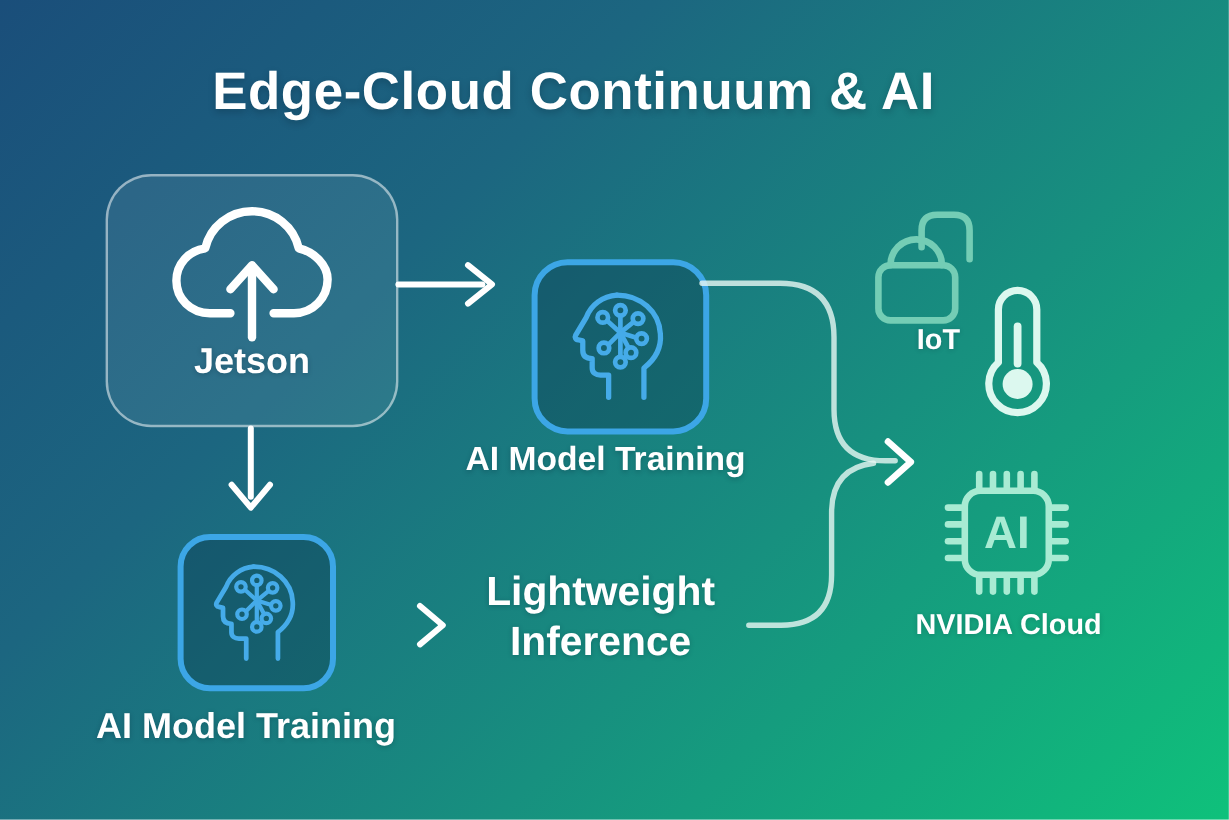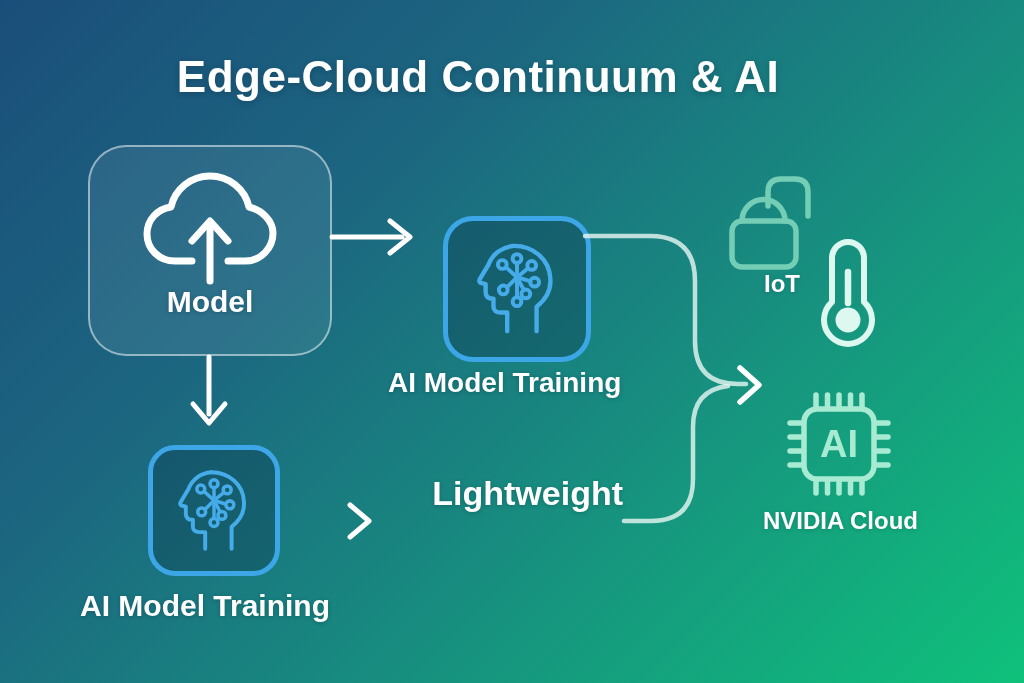--- a/index.html
+++ b/index.html
@@ -38,21 +38,21 @@
   .ai-box-top { left: 443px; top: 216px; width: 138px; height: 136px; border-radius: 30px; }
   .ai-box-bottom { left: 148px; top: 445px; width: 122px; height: 121px; border-radius: 27px; }
   .node-caption {
     font-weight: 700; text-align: left;
     text-shadow: 0 1px 4px rgba(0,25,40,0.25);
   }
   .caption-top { left: 388px; top: 367px; width: 252px; font-size: 28px; }
   .caption-bottom { left: 80px; top: 589px; width: 265px; font-size: 30px; }
   .inference {
     left: 378px; top: 472px; width: 245px;
-    font-size: 34px; font-weight: 700; line-height: 42px; text-align: right;
+    font-size: 34px; font-weight: 700; line-height: 42px; text-align: center;
     text-shadow: 0 1px 4px rgba(0,25,40,0.25);
   }
   .device-label {
     font-size: 24px; font-weight: 600; text-align: right;
     text-shadow: 0 1px 4px rgba(0,25,40,0.2);
   }
   .label-iot { left: 730px; top: 270px; width: 70px; }
   .label-sensors { left: 788px; top: 348px; width: 115px; }
   .label-jetson { left: 753px; top: 507px; width: 165px; }
   .overlay { left: 0; top: 0; width: 1024px; height: 683px; pointer-events: none; }
@@ -65,21 +65,21 @@
   <div class="abs title">Edge-Cloud Continuum &amp; AI</div>
 
   <div class="abs cloud-box">
     <svg width="150" height="122" viewBox="0 0 150 122" style="margin-top:16px">
       <g fill="none" stroke="#FFFFFF" stroke-width="7" stroke-linecap="round" stroke-linejoin="round">
         <path d="M 57,98 H 40 C 24,98 12,86 12,71 C 12,57 22,46 36,44 C 40,26 56,13 75,13 C 94,13 110,26 114,44 C 127,47 138,58 138,70 C 138,85 126,98 110,98 H 93"></path>
         <path d="M 75,118 V 62"></path>
         <path d="M 57,78 L 75,58 L 93,78"></path>
       </g>
     </svg>
-    <div class="node-label">Model</div>
+    <div class="node-label">Jetson</div>
   </div>
 
   <div class="abs ai-box ai-box-top">
     <svg width="98" height="98" viewBox="0 0 100 100">
       <g fill="none" stroke="#45ABE9" stroke-width="4.5" stroke-linecap="round" stroke-linejoin="round">
         <path d="M 47,6 C 67,6 83,20 84,39 C 85,51 79,61 70,68 L 70,93"></path>
         <path d="M 47,6 C 35,7 25,14 21,25 L 12,40 C 11,42 12,44 14,44 L 18,45 L 18,53 C 18,58 21,60 26,60 L 26,68 C 26,72 29,74 33,74 L 40,74 L 40,93"></path>
         <g stroke-width="4">
           <path d="M 50,38 L 50,24"></path>
             <circle cx="50" cy="19" r="4.5"></circle>
@@ -122,20 +122,21 @@
           <path d="M 50,38 L 50,58"></path>
             <circle cx="50" cy="63" r="4.5"></circle>
         </g>
       </g>
     </svg>
   </div>
   <div class="abs node-caption caption-bottom">AI Model Training</div>
 
   <div class="abs inference">
     <div>Lightweight</div>
+    <div>Inference</div>
   </div>
 
   <div class="abs device-label label-iot">IoT</div>
   <div class="abs device-label label-jetson">NVIDIA Cloud</div>
 
   <svg class="abs overlay" viewBox="0 0 1024 683">
     <defs>
       <linearGradient id="fadeTail" x1="0" y1="0" x2="1" y2="0">
         <stop offset="0" stop-color="#FFFFFF" stop-opacity="0"></stop>
         <stop offset="0.7" stop-color="#FFFFFF" stop-opacity="0.9"></stop>

